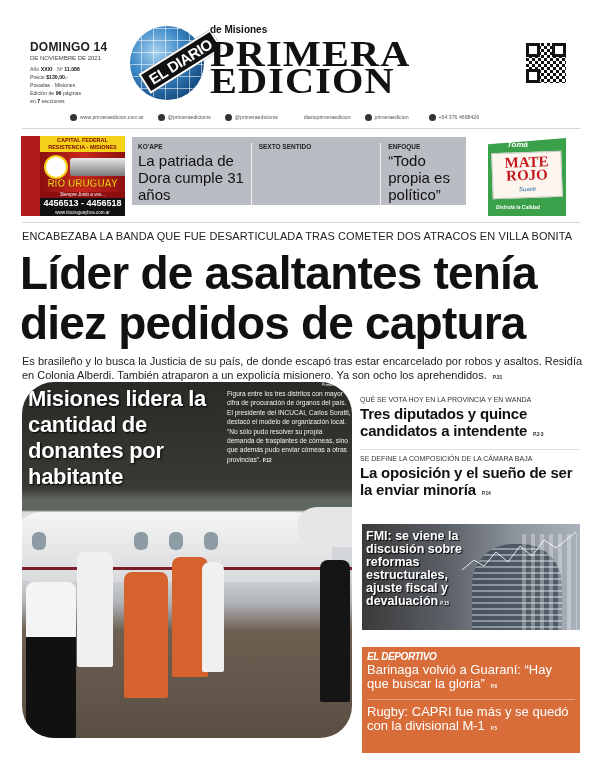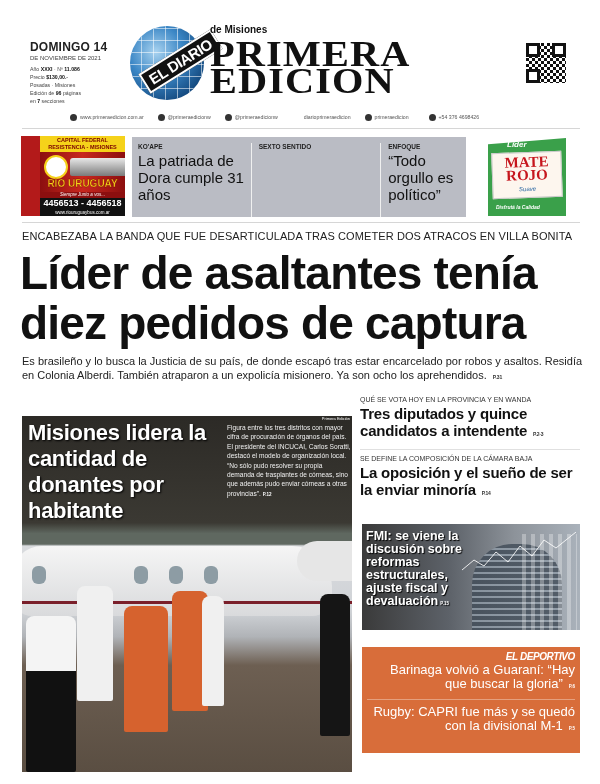--- a/index.html
+++ b/index.html
@@ -52,43 +52,43 @@
     .ad-bus { position: absolute; left: 21px; top: 136px; width: 104px; height: 80px; background: #b31a1a; overflow: hidden; padding-left: 19px; }
     .ad-bus-top { background: #f5d21a; color: #7a0000; font-size: 5.5px; font-weight: bold; text-align: center; line-height: 7px; padding-top: 1px; height: 16px; }
     .ad-bus-mid { position: relative; height: 40px; background: linear-gradient(90deg,#8c0f0f,#c8271e,#8c0f0f); }
     .ad-bus-bus { position: absolute; left: 30px; top: 6px; width: 70px; height: 18px; background: linear-gradient(#e8e8e8,#7a7a7a); border-radius: 3px 8px 2px 2px; }
     .ad-bus-logo { position: absolute; left: 4px; top: 3px; width: 24px; height: 24px; border-radius: 50%; background: #fff; border: 2px solid #f5d21a; }
     .ad-bus-name { position: absolute; left: 0; right: 0; top: 26px; text-align: center; color: #f5d21a; font-weight: bold; font-size: 10px; -webkit-text-stroke: 0.3px #7a0000; }
     .ad-bus-slogan { text-align: center; color: #fff; font-size: 4.5px; font-style: italic; height: 6px; background: #8c0f0f; }
     .ad-bus-phone { background: #111; color: #fff; font-weight: bold; font-size: 9px; text-align: center; height: 11px; line-height: 11px; }
     .ad-bus-url { background: #111; color: #fff; font-size: 4.5px; text-align: center; height: 7px; line-height: 7px; }
 
-    .teasers { position: absolute; left: 132px; top: 137px; width: 334px; height: 80px; background: #babcc4; display: flex; padding: 6px 0 0 6px; }
+    .teasers { position: absolute; left: 132px; top: 137px; width: 334px; height: 68px; background: #babcc4; display: flex; padding: 6px 0 0 6px; }
     .teaser { padding-right: 6px; }
     .teaser + .teaser { border-left: 1px solid #f0f0f0; padding-left: 7px; }
     .teaser-kicker { font-size: 6.5px; font-weight: bold; color: #222; margin-bottom: 2px; }
     .teaser-title { font-size: 15px; line-height: 17px; color: #111; }
 
     .ad-mate { position: absolute; left: 482px; top: 134px; width: 90px; height: 85px; }
     .mate-bg { position: absolute; left: 6px; top: 4px; width: 78px; height: 78px; background: #3aa04a; clip-path: polygon(0 8%,100% 0,100% 100%,0 100%); }
     .mate-toma { position: absolute; left: 25px; top: 6px; color: #fff; font-style: italic; font-weight: bold; font-size: 8px; }
     .mate-label { position: absolute; left: 10px; top: 18px; width: 70px; height: 46px; background: #fdf6ee; border: 1px solid #c9c9c9; transform: rotate(-2deg); }
     .mate-name { position: absolute; left: 0; right: 0; top: 3px; text-align: center; color: #c6161d; font-family: "Liberation Serif", serif; font-weight: bold; font-size: 15px; line-height: 13px; }
     .mate-suave { position: absolute; left: 0; right: 0; top: 33px; text-align: center; color: #2f6ba5; font-size: 6px; font-style: italic; }
     .mate-slogan { position: absolute; left: 14px; top: 70px; color: #fff; font-size: 5px; font-style: italic; font-weight: bold; }
 
     
     .lead-kicker { position: absolute; left: 22px; top: 230px; font-size: 11px; color: #222; letter-spacing: 0.1px; white-space: nowrap; }
     .lead-headline { position: absolute; left: 20px; top: 248px; width: 570px; font-size: 46px; line-height: 50px; font-weight: bold; color: #111; letter-spacing: -0.8px; }
     .lead-deck { position: absolute; left: 22px; top: 354px; width: 565px; font-size: 11px; line-height: 14px; color: #222; }
     .pageref { font-size: 5px; font-weight: bold; color: #333; margin-left: 6px; }
 
     
-    .photo { position: absolute; left: 22px; top: 416px; width: 330px; height: 356px; overflow: hidden;
-      background: linear-gradient(180deg, #2c2a26 0%, #3b3933 30%, #5f6860 33%, #5f6860 36%, #d9dbde 36.5%, #cfd2d6 55%, #b0b3b7 62%, #6d5f52 70%, #5a4e42 100%); }
+    .photo { position: absolute; left: 22px; top: 382px; width: 330px; height: 356px; overflow: hidden;
+      background: linear-gradient(180deg, #2c2a26 0%, #3b3933 30%, #5f6860 33%, #5f6860 36%, #d9dbde 36.5%, #cfd2d6 55%, #b0b3b7 62%, #6d5f52 70%, #5a4e42 100%); border-radius: 32px; }
     .photo-credit { position: absolute; right: 2px; top: 0; font-size: 4px; color: #fff; }
     .plane-body { position: absolute; left: -10px; top: 130px; width: 320px; height: 70px; background: linear-gradient(#f5f5f5,#d9dadc); border-radius: 30px 40px 20px 20px; }
     .plane-stripe { position: absolute; left: -10px; top: 185px; width: 340px; height: 3px; background: #7a1f2a; }
     .plane-engine { position: absolute; left: 275px; top: 125px; width: 60px; height: 40px; background: #e6e6e6; border-radius: 22px 6px 6px 22px; }
     .plane-window { position: absolute; top: 150px; width: 14px; height: 18px; background: #8d9ca4; border-radius: 6px; }
     .person { position: absolute; border-radius: 8px 8px 2px 2px; }
     .photo-title { position: absolute; left: 6px; top: 4px; width: 200px; font-size: 22px; line-height: 26px; font-weight: bold; color: #fff; text-shadow: 1px 1px 2px #000; letter-spacing: -0.3px; }
     .photo-body { position: absolute; left: 205px; top: 7px; width: 124px; font-size: 6.6px; line-height: 9.4px; color: #f0f0f0; }
     .photo-body .pageref { color: #fff; font-size: 4.5px; margin-left: 2px; }
 
@@ -101,21 +101,21 @@
     .fmi { position: absolute; left: 362px; top: 524px; width: 218px; height: 106px; overflow: hidden;
       background: linear-gradient(90deg, #3a3a3a 0%, #5d6269 40%, #8d939a 70%, #aab2bb 100%); }
     .fmi-coins { position: absolute; left: 110px; top: 20px; width: 90px; height: 86px;
       background: repeating-linear-gradient(180deg, #3f4a56 0 4px, #8e9aa6 4px 6px); border-radius: 40px 40px 0 0; opacity: 0.8; }
     .fmi-bars { position: absolute; left: 160px; top: 10px; width: 55px; height: 96px;
       background: repeating-linear-gradient(90deg, rgba(255,255,255,0.6) 0 4px, transparent 4px 9px); opacity: 0.5; }
     .fmi-line { position: absolute; left: 100px; top: 8px; width: 115px; height: 40px; }
     .fmi-title { position: absolute; left: 4px; top: 6px; width: 120px; font-size: 12.5px; line-height: 13px; font-weight: bold; color: #fff; text-shadow: 1px 1px 1px #000; }
     .fmi-title .pageref { color: #fff; font-size: 4.5px; margin-left: 2px; }
 
-    .depo { position: absolute; left: 362px; top: 647px; width: 218px; height: 106px; background: #d86d3a; padding: 4px 5px; color: #fff; text-align: right; }
+    .depo { position: absolute; left: 362px; top: 647px; width: 218px; height: 106px; background: #d86d3a; padding: 4px 5px; color: #fff; }
     .depo-kicker { font-size: 10px; font-weight: bold; font-style: italic; letter-spacing: -0.4px; }
     .depo-title { font-size: 13px; line-height: 14px; margin-top: 1px; }
     .depo-title .pageref { color: #fff; font-size: 4.5px; }
     .depo-divider { height: 1px; background: rgba(255,255,255,0.35); margin: 5px 0 5px; }
   </style>
 </head>
 <body>
 
 <header class="masthead">
   <div class="dateblock">
@@ -204,27 +204,27 @@
 <div class="teasers">
   <div class="teaser" style="width:113px">
     <div class="teaser-kicker">KO'APE</div>
     <div class="teaser-title">La patriada de Dora cumple 31 años</div>
   </div>
   <div class="teaser" style="width:130px">
     <div class="teaser-kicker">SEXTO SENTIDO</div>
   </div>
   <div class="teaser" style="width:86px">
     <div class="teaser-kicker">ENFOQUE</div>
-    <div class="teaser-title">“Todo orgullo es político”</div>
+    <div class="teaser-title">“Todo propia es político”</div>
   </div>
 </div>
 
 <div class="ad-mate">
   <div class="mate-bg"></div>
-  <div class="mate-toma">Líder</div>
+  <div class="mate-toma">Tomá</div>
   <div class="mate-label">
     <div class="mate-name">
       <div>MATE</div>
       <div>ROJO</div>
     </div>
     <div class="mate-suave">Suave</div>
   </div>
   <div class="mate-slogan">Disfrutá la Calidad</div>
 </div>
 

